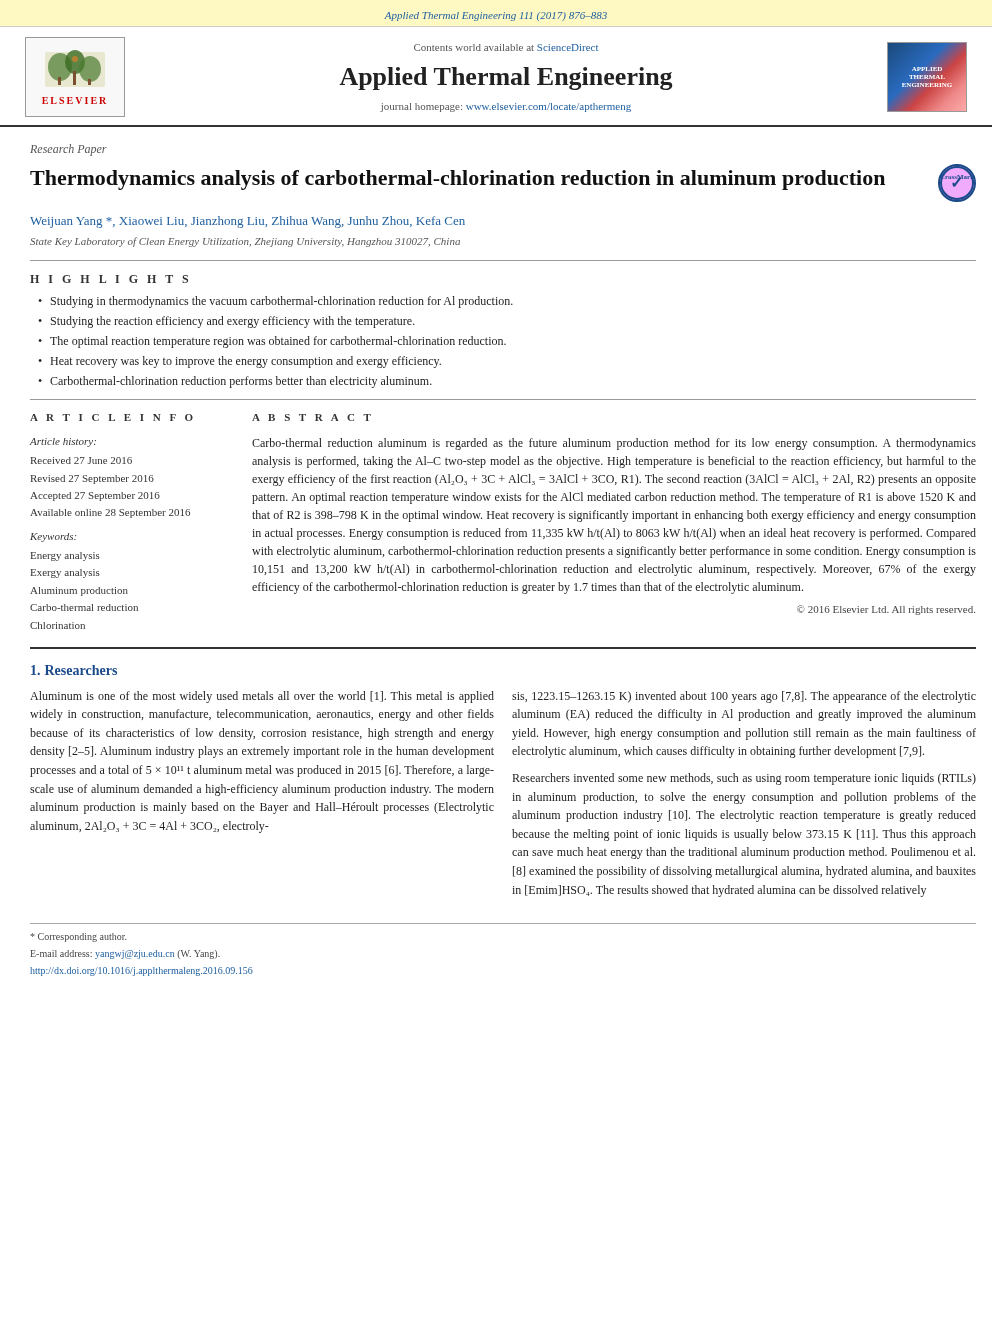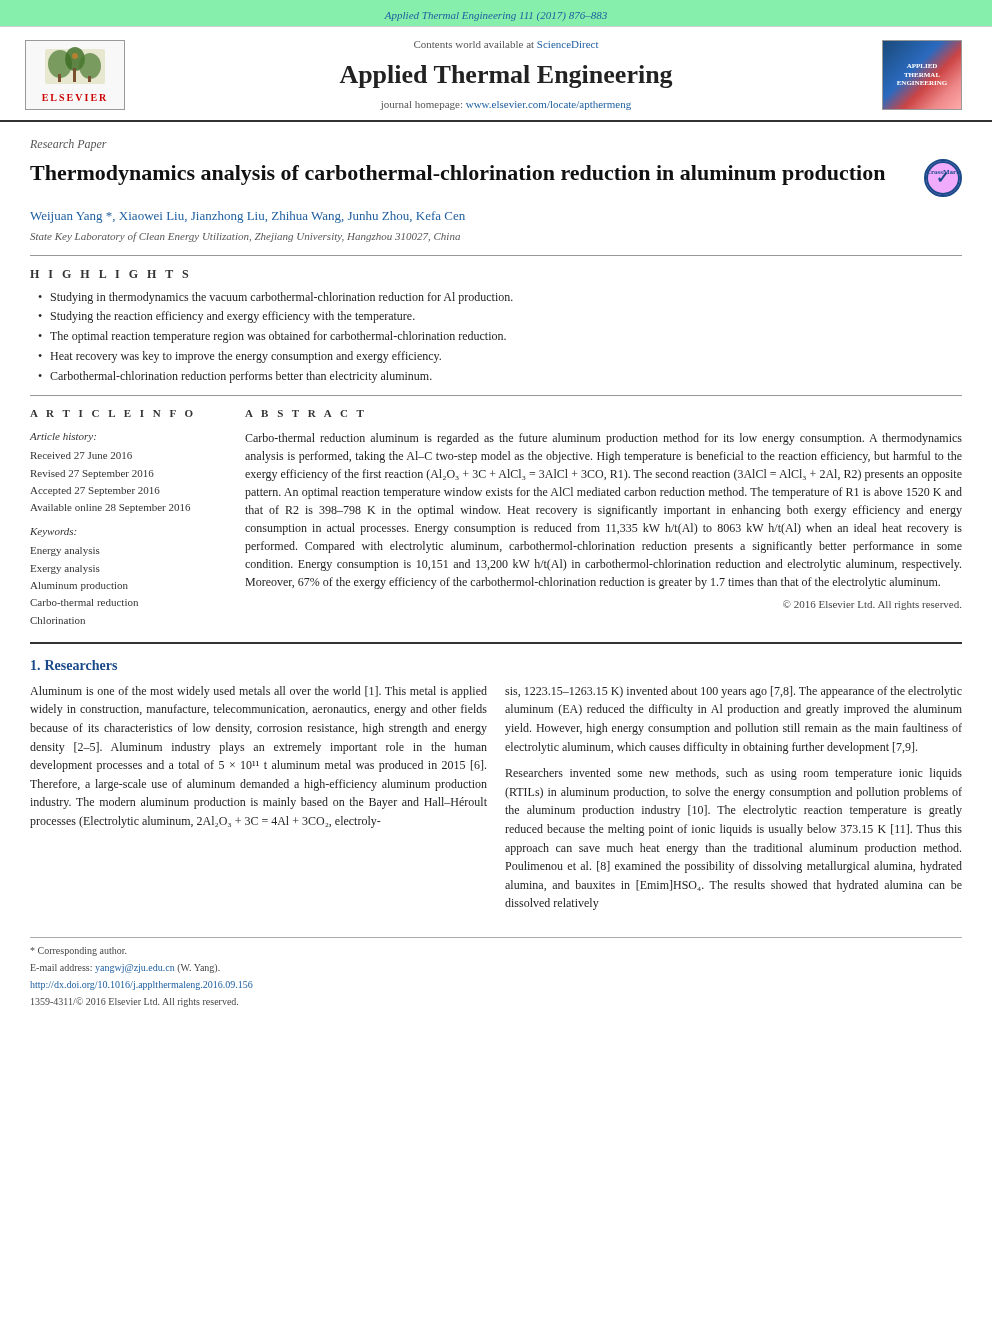--- a/index.html
+++ b/index.html
@@ -6,21 +6,21 @@
     body {
       font-family: 'Times New Roman', Times, serif;
       background: #fff;
       color: #000;
       width: 992px;
       min-height: 1323px;
       font-size: 13px;
       line-height: 1.4;
     }
     .journal-header-bar {
-      background: #86efac;
+      background: #fef9c3;
       text-align: center;
       padding: 6px 0 2px 0;
       border-bottom: 1px solid #ccc;
     }
     .journal-ref {
       font-size: 11px;
       color: #2060a0;
       font-style: italic;
     }
     .header-area {
@@ -32,21 +32,21 @@
     .elsevier-logo {
       width: 110px;
       flex-shrink: 0;
       display: flex;
       flex-direction: column;
       align-items: center;
     }
     .elsevier-logo-box {
       border: 1px solid #999;
       width: 100px;
-      height: 70px;
+      height: 80px;
       display: flex;
       flex-direction: column;
       align-items: center;
       justify-content: center;
       background: #f8f8f8;
     }
     .elsevier-text {
       font-size: 10px;
       color: #c00;
       font-weight: bold;
@@ -72,21 +72,21 @@
       font-size: 11px;
       color: #555;
       margin-top: 4px;
     }
     .journal-homepage a { color: #2060a0; text-decoration: none; }
     .journal-thumb {
       width: 90px;
       flex-shrink: 0;
       display: flex;
       align-items: center;
-      justify-content: flex-start;
+      justify-content: center;
     }
     .journal-thumb-box {
       width: 80px;
       height: 70px;
       background: linear-gradient(135deg, #1a4a7a 0%, #2a6abf 40%, #c44 60%, #e88 80%, #faa 100%);
       border: 1px solid #999;
       display: flex;
       flex-direction: column;
       align-items: center;
       justify-content: center;
@@ -94,21 +94,21 @@
     }
     .thumb-title-text {
       color: #fff;
       font-size: 7px;
       font-weight: bold;
       text-align: center;
       line-height: 1.2;
       text-transform: uppercase;
     }
     .main-content {
-      padding: 14px 30px 20px 30px;
+      padding: 14px 16px 20px 30px;
     }
     .paper-type {
       font-size: 12px;
       color: #555;
       margin-bottom: 6px;
       font-style: italic;
     }
     .paper-title-row {
       display: flex;
       align-items: flex-start;
@@ -177,21 +177,21 @@
       padding-left: 12px;
       position: relative;
     }
     .highlights-list li::before {
       content: '•';
       position: absolute;
       left: 0;
     }
     .two-col {
       display: flex;
-      gap: 5px;
+      gap: 12px;
       margin-bottom: 5px;
     }
     .article-info {
       width: 210px;
       flex-shrink: 0;
     }
     .article-info-title {
       font-size: 11px;
       letter-spacing: 3px;
       font-weight: bold;
@@ -419,16 +419,15 @@
   <div class="footnote-area">
     <div class="footnote-text">* Corresponding author.</div>
     <div class="footnote-text">
       <span>E-mail address: </span>
       <a href="#">yangwj@zju.edu.cn</a>
       <span> (W. Yang).</span>
     </div>
     <div class="footnote-text doi-text">
       <a href="#">http://dx.doi.org/10.1016/j.applthermaleng.2016.09.156</a>
     </div>
-    <div class="footnote-text">1359-4311/© 2016 Elsevier Ltd. All rights reserved.</div>
   </div>
 
 </div>
 
 </body></html>

